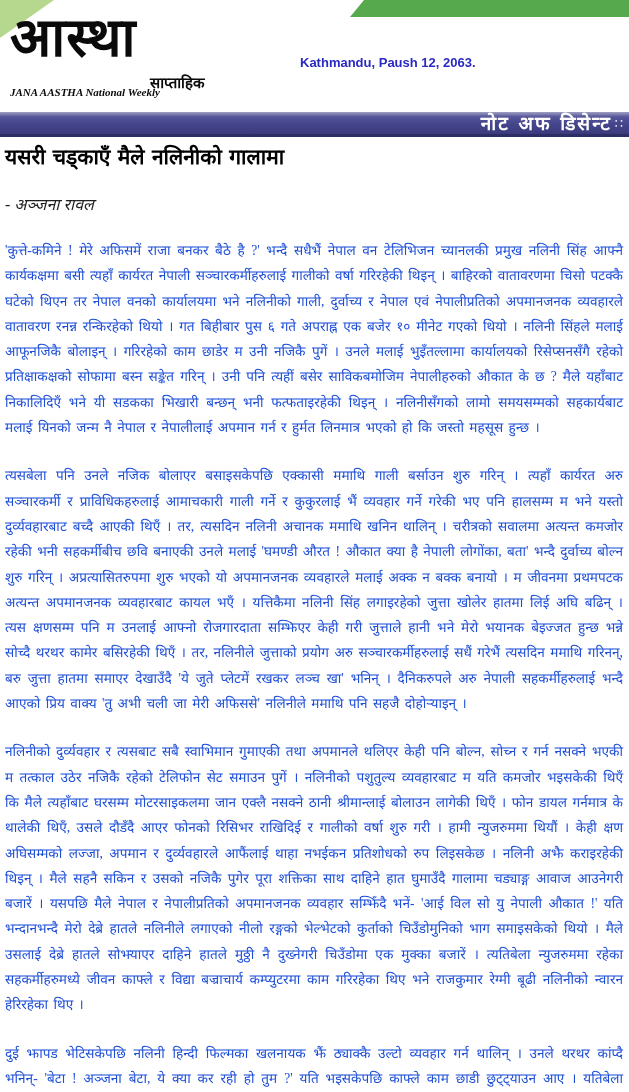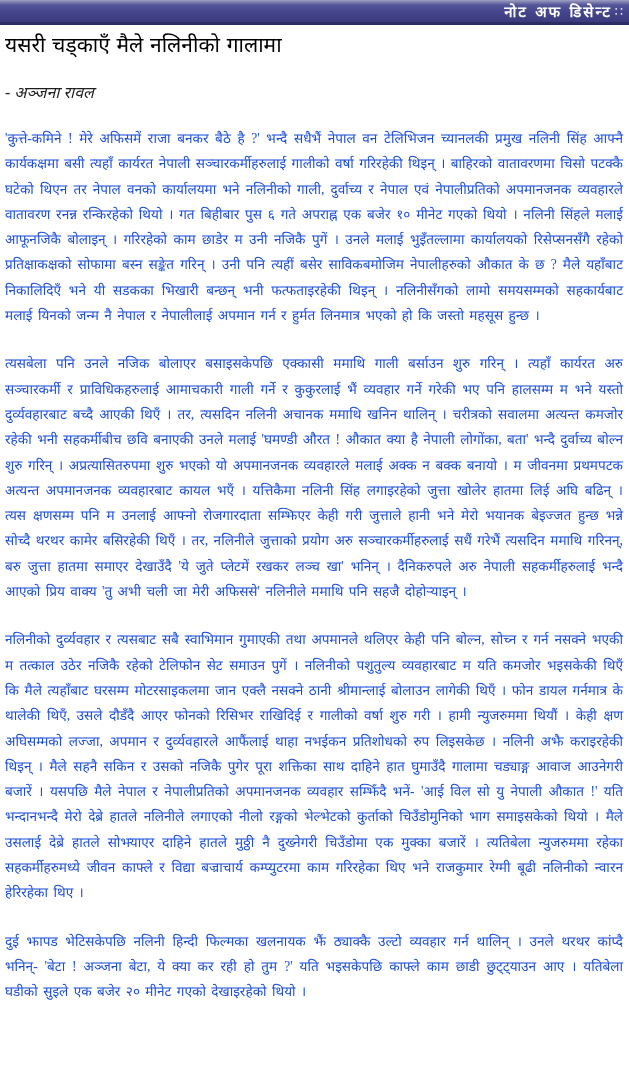--- a/index.html
+++ b/index.html
@@ -57,34 +57,34 @@
   
   .section-bar {
     position: relative;
     height: 22px;
     background: linear-gradient(180deg, #a0a0c2 0%, #55559a 22%, #45458c 55%, #3a3a7c 100%);
     border-bottom: 3px solid #2d2d66;
     display: flex; align-items: center; justify-content: flex-end;
     padding-right: 6px;
   }
   .section-bar .label {
-    color: #ffffff; font-weight: bold; font-size: 15px;
+    color: #ffffff; font-weight: bold; font-size: 19px;
     font-family: "DejaVu Sans", sans-serif;
     letter-spacing: 2px;
   }
   .section-bar .dots {
     color: #e8e8f4; font-size: 13px; margin-left: 3px;
     font-family: "DejaVu Sans", sans-serif;
   }
 
   
   .article { padding: 4px 6px 0 5px; }
   .headline {
     margin: 2px 0 0 0;
-    font-size: 21px; font-weight: normal; color: #000;
+    font-size: 21px; font-weight: bold; color: #000;
     font-family: "DejaVu Sans", sans-serif;
     line-height: 28px;
   }
   .byline {
     margin-top: 22px;
     font-style: italic;
     font-size: 16px;
     color: #1d1d1d;
     font-family: "Liberation Serif", serif;
   }
@@ -96,20 +96,32 @@
     color: #1d4ed8;
     font-family: "Liberation Serif", serif;
     word-spacing: 2px;
   }
 </style>
 </head>
 <body>
 
 <div class="page">
 
+  <div class="masthead">
+    <div class="corner-triangle"></div>
+    <div class="top-strip"></div>
+
+    <div class="logo-block">
+      <div class="logo-text">आस्था</div>
+      <div class="logo-sub">साप्ताहिक</div>
+      <div class="tagline">JANA AASTHA National Weekly</div>
+    </div>
+
+    <div class="dateline">Kathmandu, Paush 12, 2063.</div>
+  </div>
 
   <div class="section-bar">
     <span class="label">नोट अफ डिसेन्ट</span>
     <span class="dots">∷</span>
   </div>
 
   <div class="article">
     <h1 class="headline">यसरी चड्काएँ मैले नलिनीको गालामा</h1>
     <div class="byline">- अञ्जना रावल</div>
 

